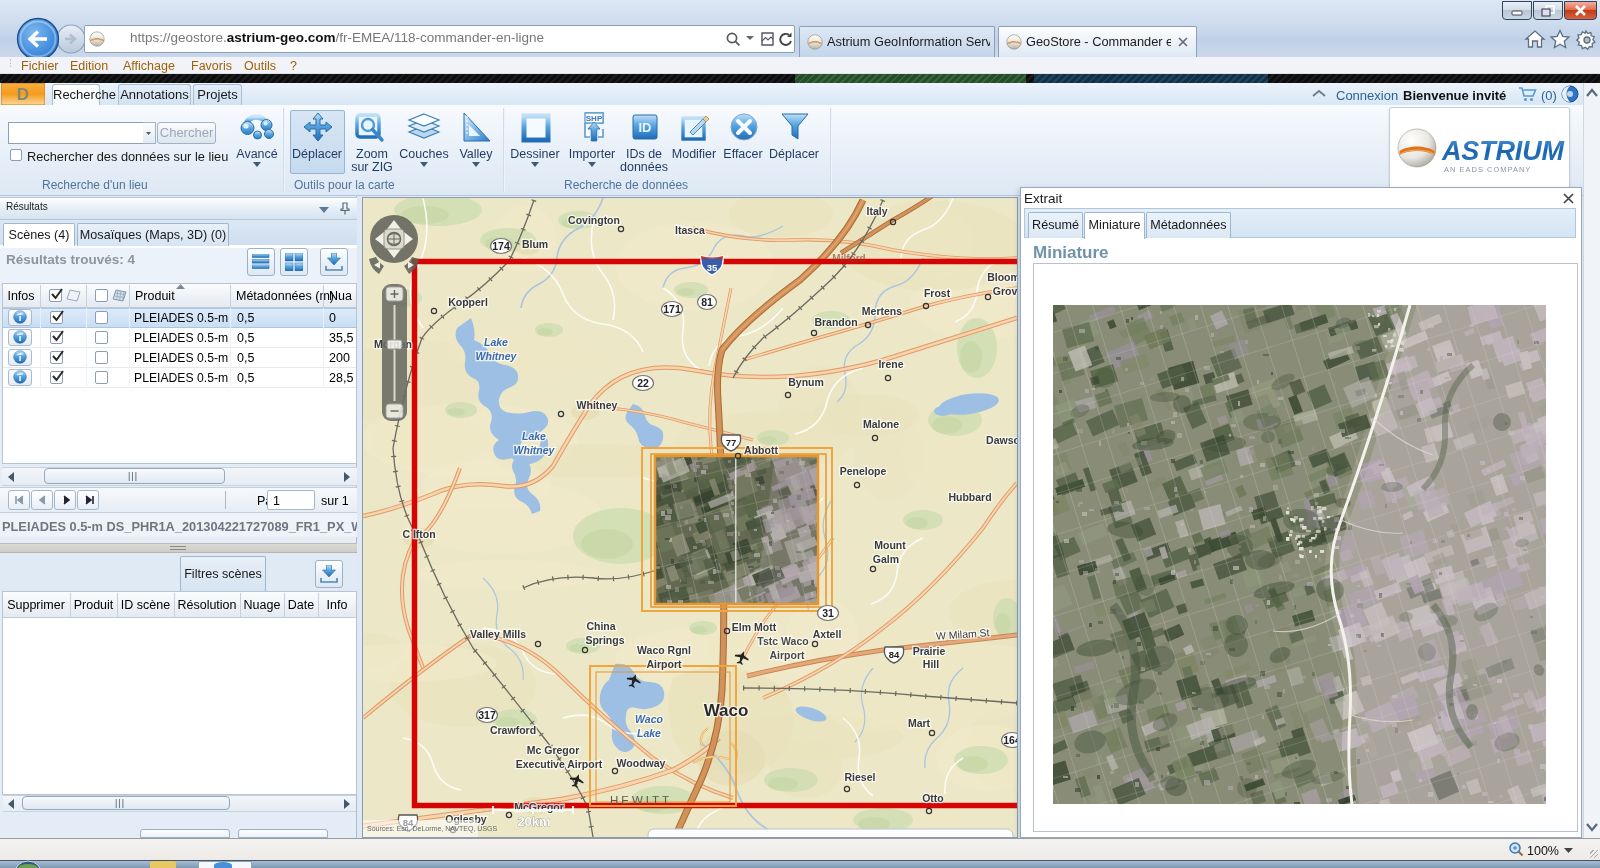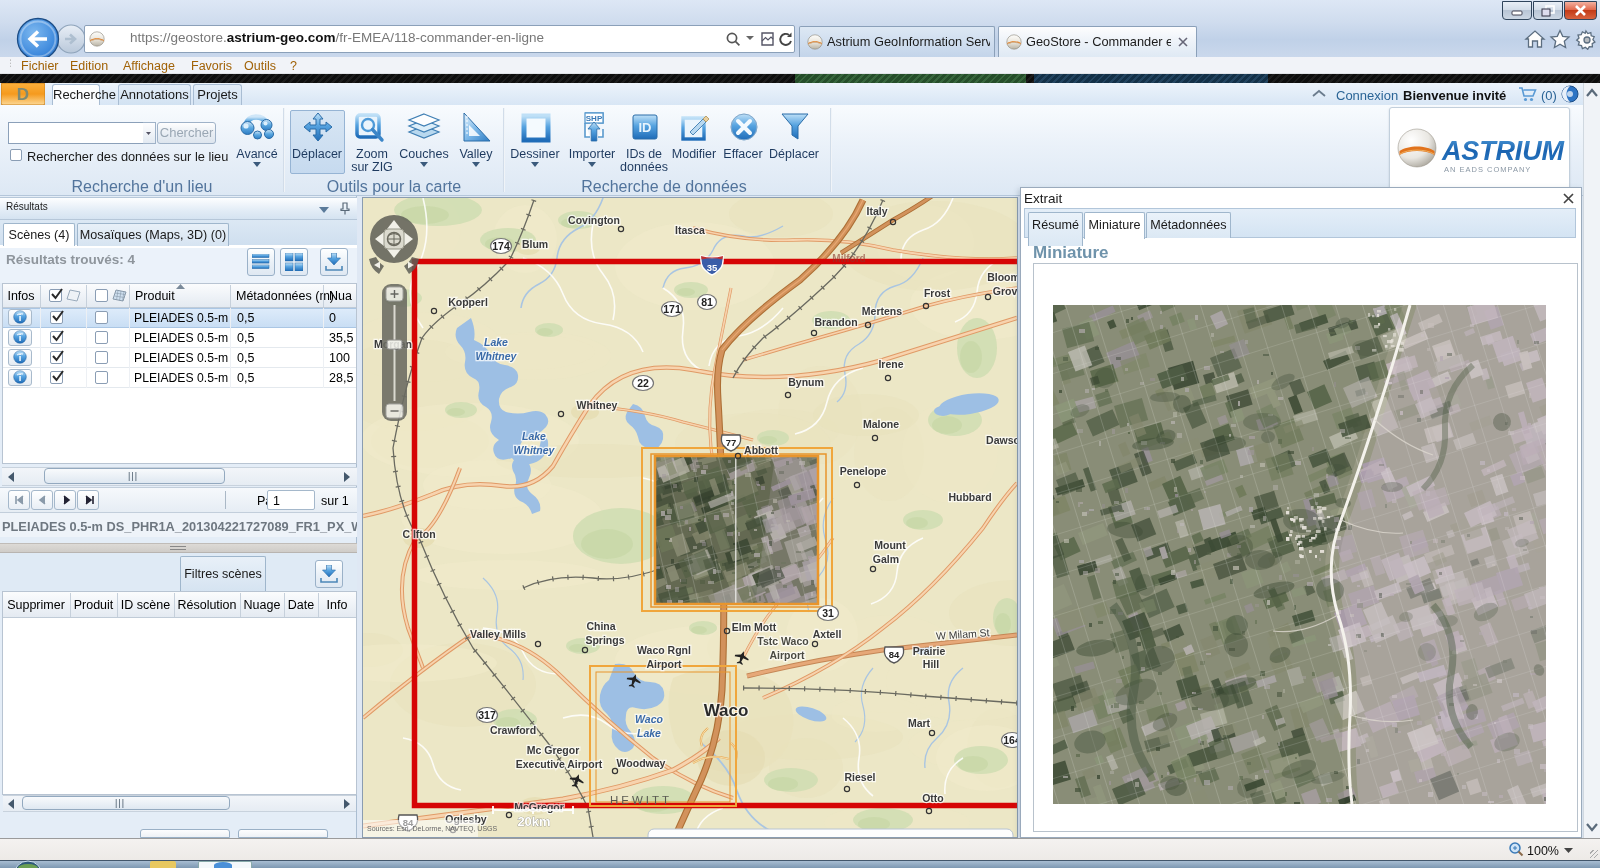--- a/index.html
+++ b/index.html
@@ -21,21 +21,21 @@
 #menubar span{position:absolute;top:2px;color:#a16207;font-size:12.5px}
 
 #strip{left:0;top:74px;width:1600px;height:9px;background:#111}
 
 #apphead{left:0;top:83px;width:1583px;height:22px;background:linear-gradient(#ecf3fb,#d8e6f5)}
 .apptab{position:absolute;height:21px;border:1px solid #a9bdd3;border-bottom:none;border-radius:3px 3px 0 0;background:linear-gradient(#e3edf8,#d2e2f2);font-size:13px;color:#1a1a1a;text-align:center}
 .apptab.active{background:linear-gradient(#fff,#f7fafd)}
 
 #ribbon{left:0;top:105px;width:1583px;height:91px;background:linear-gradient(#f8fbfe 0%,#eaf1f9 45%,#dde8f4 100%);border-bottom:1px solid #b4c6da}
 .rsep{position:absolute;top:108px;height:84px;width:2px;background:linear-gradient(90deg,#c2d1e2,#fff)}
-.glabel{position:absolute;top:178px;font-size:16px;color:#52749c;text-align:center;white-space:nowrap}
+.glabel{position:absolute;top:178px;font-size:12px;color:#52749c;white-space:nowrap}
 .rlbl{position:absolute;font-size:12.5px;color:#1e3a5f;text-align:center;white-space:nowrap}
 .rbtn-sel{position:absolute;background:linear-gradient(#d8e6f4,#c6daef);border:1px solid #96b4d4;border-radius:2px}
 .chk{position:absolute;width:12px;height:12px;background:#fff;border:1px solid #8a9db4;border-radius:2px}
 #chercher{left:157px;top:122px;width:59px;height:22px;background:linear-gradient(#fefefe,#e9eef4 50%,#dde5ee);border:1px solid #9fb2c8;border-radius:3px;color:#9aa7b4;font-size:13px;text-align:center;line-height:20px}
 #srchbox{left:8px;top:122px;width:136px;height:22px;background:#fff;border:1px solid #8ba0b9}
 #srchdd{left:143px;top:122px;width:13px;height:22px;background:linear-gradient(#fdfdfe,#e3eaf2);border:1px solid #9fb2c8;border-left:none}
 
 #alogo{left:1389px;top:107px;width:181px;height:83px;background:#fff;border:1px solid #c2cfdc;border-radius:3px;box-shadow:0 1px 2px rgba(120,140,160,.35)}
 
 .phead{background:linear-gradient(#fdfeff,#e2ecf6 60%,#d5e3f1);border:1px solid #b6c7d9;border-left:none;border-right:none}
@@ -442,21 +442,21 @@
       <path d="M4 5 a6 4 0 0 1 6 -1" stroke="#d8ecfa" stroke-width="1.4" fill="none"></path>
       <text x="7" y="11" font-size="9.5" font-weight="bold" font-family="Liberation Serif" fill="#fff" text-anchor="middle">i</text>
     </svg>
 <div class="chk abs" style="left:50px;top:351px;width:13px;height:13px"></div>
     <svg class="abs" style="left:51px;top:349px" width="14" height="14">
       <path d="M2 7 L5.5 11 L12 2" stroke="#2a2a2a" stroke-width="2" fill="none"></path>
     </svg>
 <div class="chk abs" style="left:95px;top:351px;width:13px;height:13px"></div>
 <div class="cell" style="left:134px;top:351px;font-size:12.2px">PLEIADES 0.5-m</div>
 <div class="cell" style="left:237px;top:351px">0,5</div>
-<div class="cell" style="left:329px;top:351px">100</div>
+<div class="cell" style="left:329px;top:351px">200</div>
 <div class="abs" style="left:3px;top:367px;width:353px;height:1px;background:#e4e9ee"></div>
 <div class="abs" style="left:8px;top:369px;width:24px;height:17px;background:linear-gradient(#fdfdfe,#e4ebf2);border:1px solid #a8bacc;border-radius:3px"></div>
     <svg class="abs" style="left:13px;top:370px" width="14" height="14">
       <circle cx="7" cy="7" r="6.3" fill="url(#blu)" stroke="#2060a0" stroke-width=".5"></circle>
       <path d="M4 5 a6 4 0 0 1 6 -1" stroke="#d8ecfa" stroke-width="1.4" fill="none"></path>
       <text x="7" y="11" font-size="9.5" font-weight="bold" font-family="Liberation Serif" fill="#fff" text-anchor="middle">i</text>
     </svg>
 <div class="chk abs" style="left:50px;top:371px;width:13px;height:13px"></div>
     <svg class="abs" style="left:51px;top:369px" width="14" height="14">
       <path d="M2 7 L5.5 11 L12 2" stroke="#2a2a2a" stroke-width="2" fill="none"></path>
@@ -1203,21 +1203,21 @@
       <rect x="0" y="622" width="115" height="17" fill="#ffffff" opacity="0.55"></rect>
       <text x="4" y="633" font-size="7" fill="#666">Sources: Esri, DeLorme, NAVTEQ, USGS</text>
       <rect x="285" y="631" width="365" height="20" rx="6" fill="#fdfdfd" stroke="#b8c4d2"></rect>
     </svg>
 <div class="abs" style="left:1020px;top:187px;width:562px;height:651px;background:#fff;border:1px solid #9aaabc;box-shadow:-2px 2px 5px rgba(100,120,140,.3)"></div>
 <div class="abs" style="left:1024px;top:191px;font-size:13.5px;color:#1a1a1a">Extrait</div>
 <svg class="abs" style="left:1563px;top:193px" width="11" height="11">
       <path d="M1 1 L10 10 M10 1 L1 10" stroke="#444" stroke-width="1.7"></path>
     </svg>
 <div class="abs" style="left:1024px;top:208px;width:552px;height:30px;background:linear-gradient(#e4eef8,#d4e4f3);border:1px solid #b2c6da;border-bottom:1px solid #b2c6da"></div>
-<div class="ptab" style="left:1028px;top:212px;width:55px;height:34px;line-height:25px;background:linear-gradient(#eaf2fa,#dbe8f4)">Résumé</div>
+<div class="ptab" style="left:1028px;top:212px;width:55px;height:26px;line-height:25px;background:linear-gradient(#eaf2fa,#dbe8f4)">Résumé</div>
 <div class="ptab active" style="left:1084px;top:212px;width:61px;height:27px;line-height:25px;z-index:2">Miniature</div>
 <div class="abs ptab" style="left:1146px;top:212px;width:85px;height:26px;line-height:25px;background:linear-gradient(#eaf2fa,#dbe8f4)">Métadonnées</div>
 <div class="abs" style="left:1033px;top:243px;font-size:17px;font-weight:bold;color:#6f93ab">Miniature</div>
 <div class="abs" style="left:1033px;top:263px;width:545px;height:569px;background:#fff;border:1px solid #b8c2cc"></div>
 <svg class="abs" style="left:1053px;top:305px" width="493" height="499" viewBox="0 0 493 499">
       <rect width="493" height="499" fill="#979883"></rect>
       <rect x="476" y="209" width="6" height="22" fill="#9aa386" opacity="0.56" transform="rotate(-18 476 209)"></rect>
       <rect x="30" y="164" width="6" height="24" fill="#42503a" opacity="0.80" transform="rotate(-19 30 164)"></rect>
       <rect x="56" y="75" width="9" height="5" fill="#8a8e6f" opacity="0.58" transform="rotate(-20 56 75)"></rect>
       <rect x="219" y="292" width="8" height="16" fill="#5d6b4d" opacity="0.58" transform="rotate(-22 219 292)"></rect>

